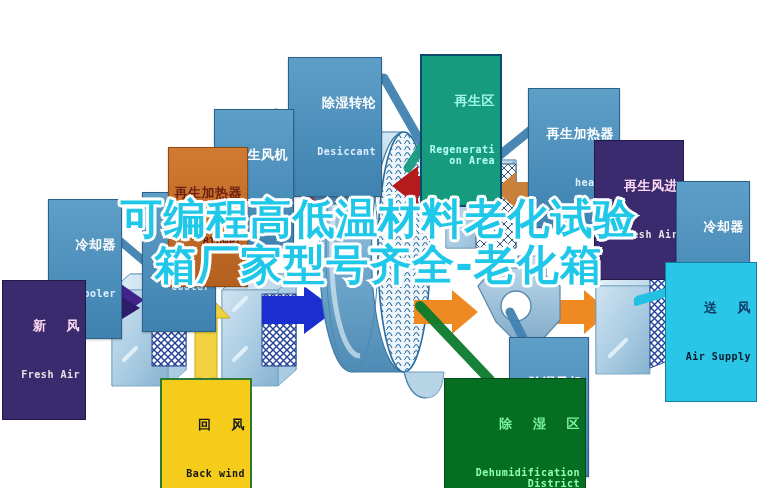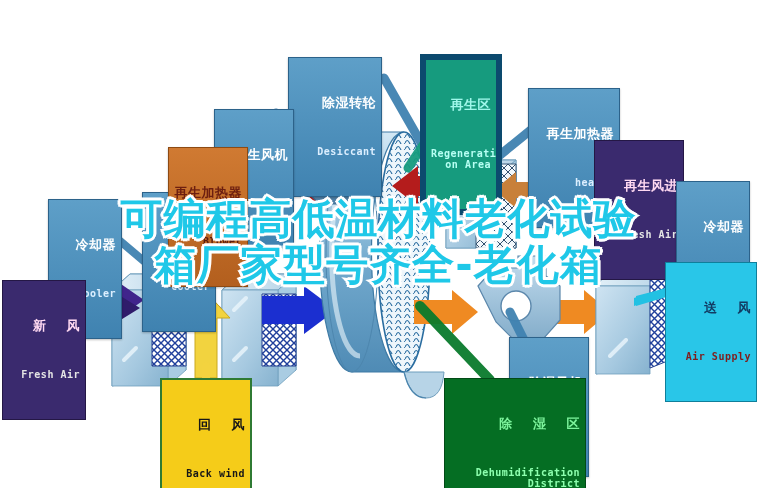--- a/index.html
+++ b/index.html
@@ -70,32 +70,32 @@
   .lbl-purple {
     background: #3a2a6e;
     border: 1px solid #241745;
   }
   .lbl-purple .cn { color: #ffd9f2; }
   .lbl-purple .en { color: #e5e5e5; }
 
   
   .lbl-teal {
     background: #169b7e;
-    border: 6px solid #0c4a6e;
+    border: 2px solid #0c4a6e;
   }
   .lbl-teal .cn { color: #9ff7ea; }
   .lbl-teal .en { color: #b6fff3; }
 
   
   .lbl-cyan {
     background: #29c6e8;
     border: 1px solid #0f7f9b;
   }
   .lbl-cyan .cn { color: #123b63; }
-  .lbl-cyan .en { color: #7f1d1d; }
+  .lbl-cyan .en { color: #0f172a; }
 
   
   .lbl-yellow {
     background: #f5cc19;
     border: 2px solid #2f7a33;
   }
   .lbl-yellow .cn { color: #171717; }
   .lbl-yellow .en { color: #171717; }
 
   

